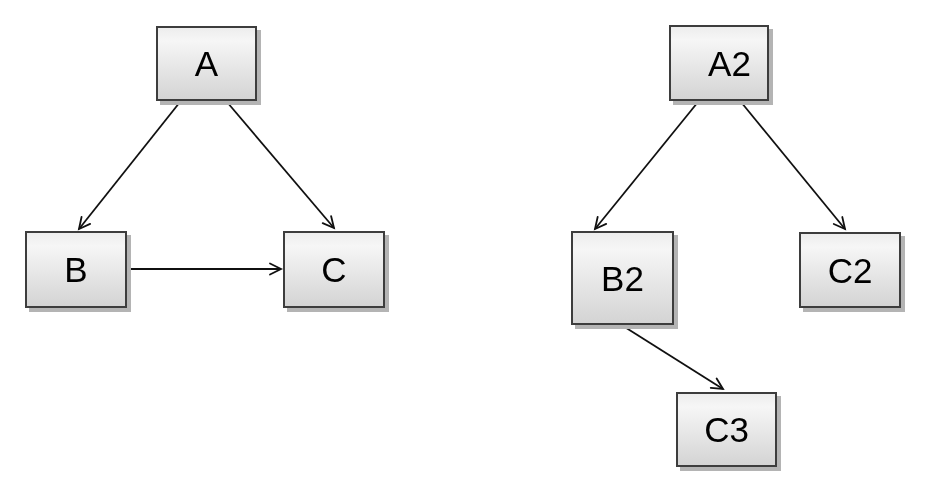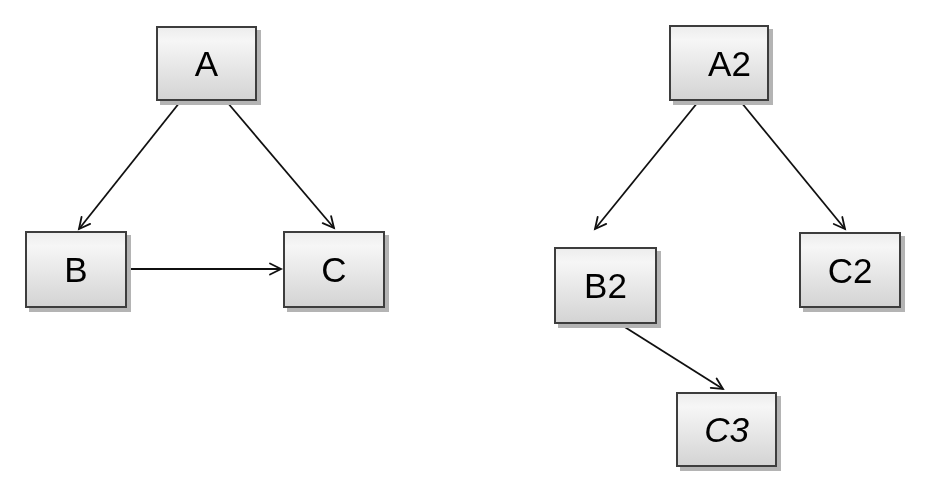--- a/index.html
+++ b/index.html
@@ -67,23 +67,23 @@
       </div>
       <div class="node" style="left: 25px; top: 231px; width: 102px; height: 77px;">
         <span class="node-label">B</span>
       </div>
       <div class="node" style="left: 283px; top: 231px; width: 102px; height: 77px;">
         <span class="node-label">C</span>
       </div>
       <div class="node" style="left: 669px; top: 25px; width: 100px; height: 76px; padding-left: 21px;">
         <span class="node-label">A2</span>
       </div>
-      <div class="node" style="left: 554px; top: 231px; width: 103px; height: 77px; margin-top: 16px;">
+      <div class="node" style="left: 571px; top: 231px; width: 103px; height: 94px;">
         <span class="node-label">B2</span>
       </div>
       <div class="node" style="left: 799px; top: 232px; width: 102px; height: 76px; text-align: right;">
         <span class="node-label">C2</span>
       </div>
-      <div class="node" style="left: 676px; top: 392px; width: 101px; height: 75px; font-style: italic;">
+      <div class="node" style="left: 676px; top: 392px; width: 101px; height: 75px;">
         <span class="node-label">C3</span>
       </div>
     </div>
 </div>
 
 </body></html>

